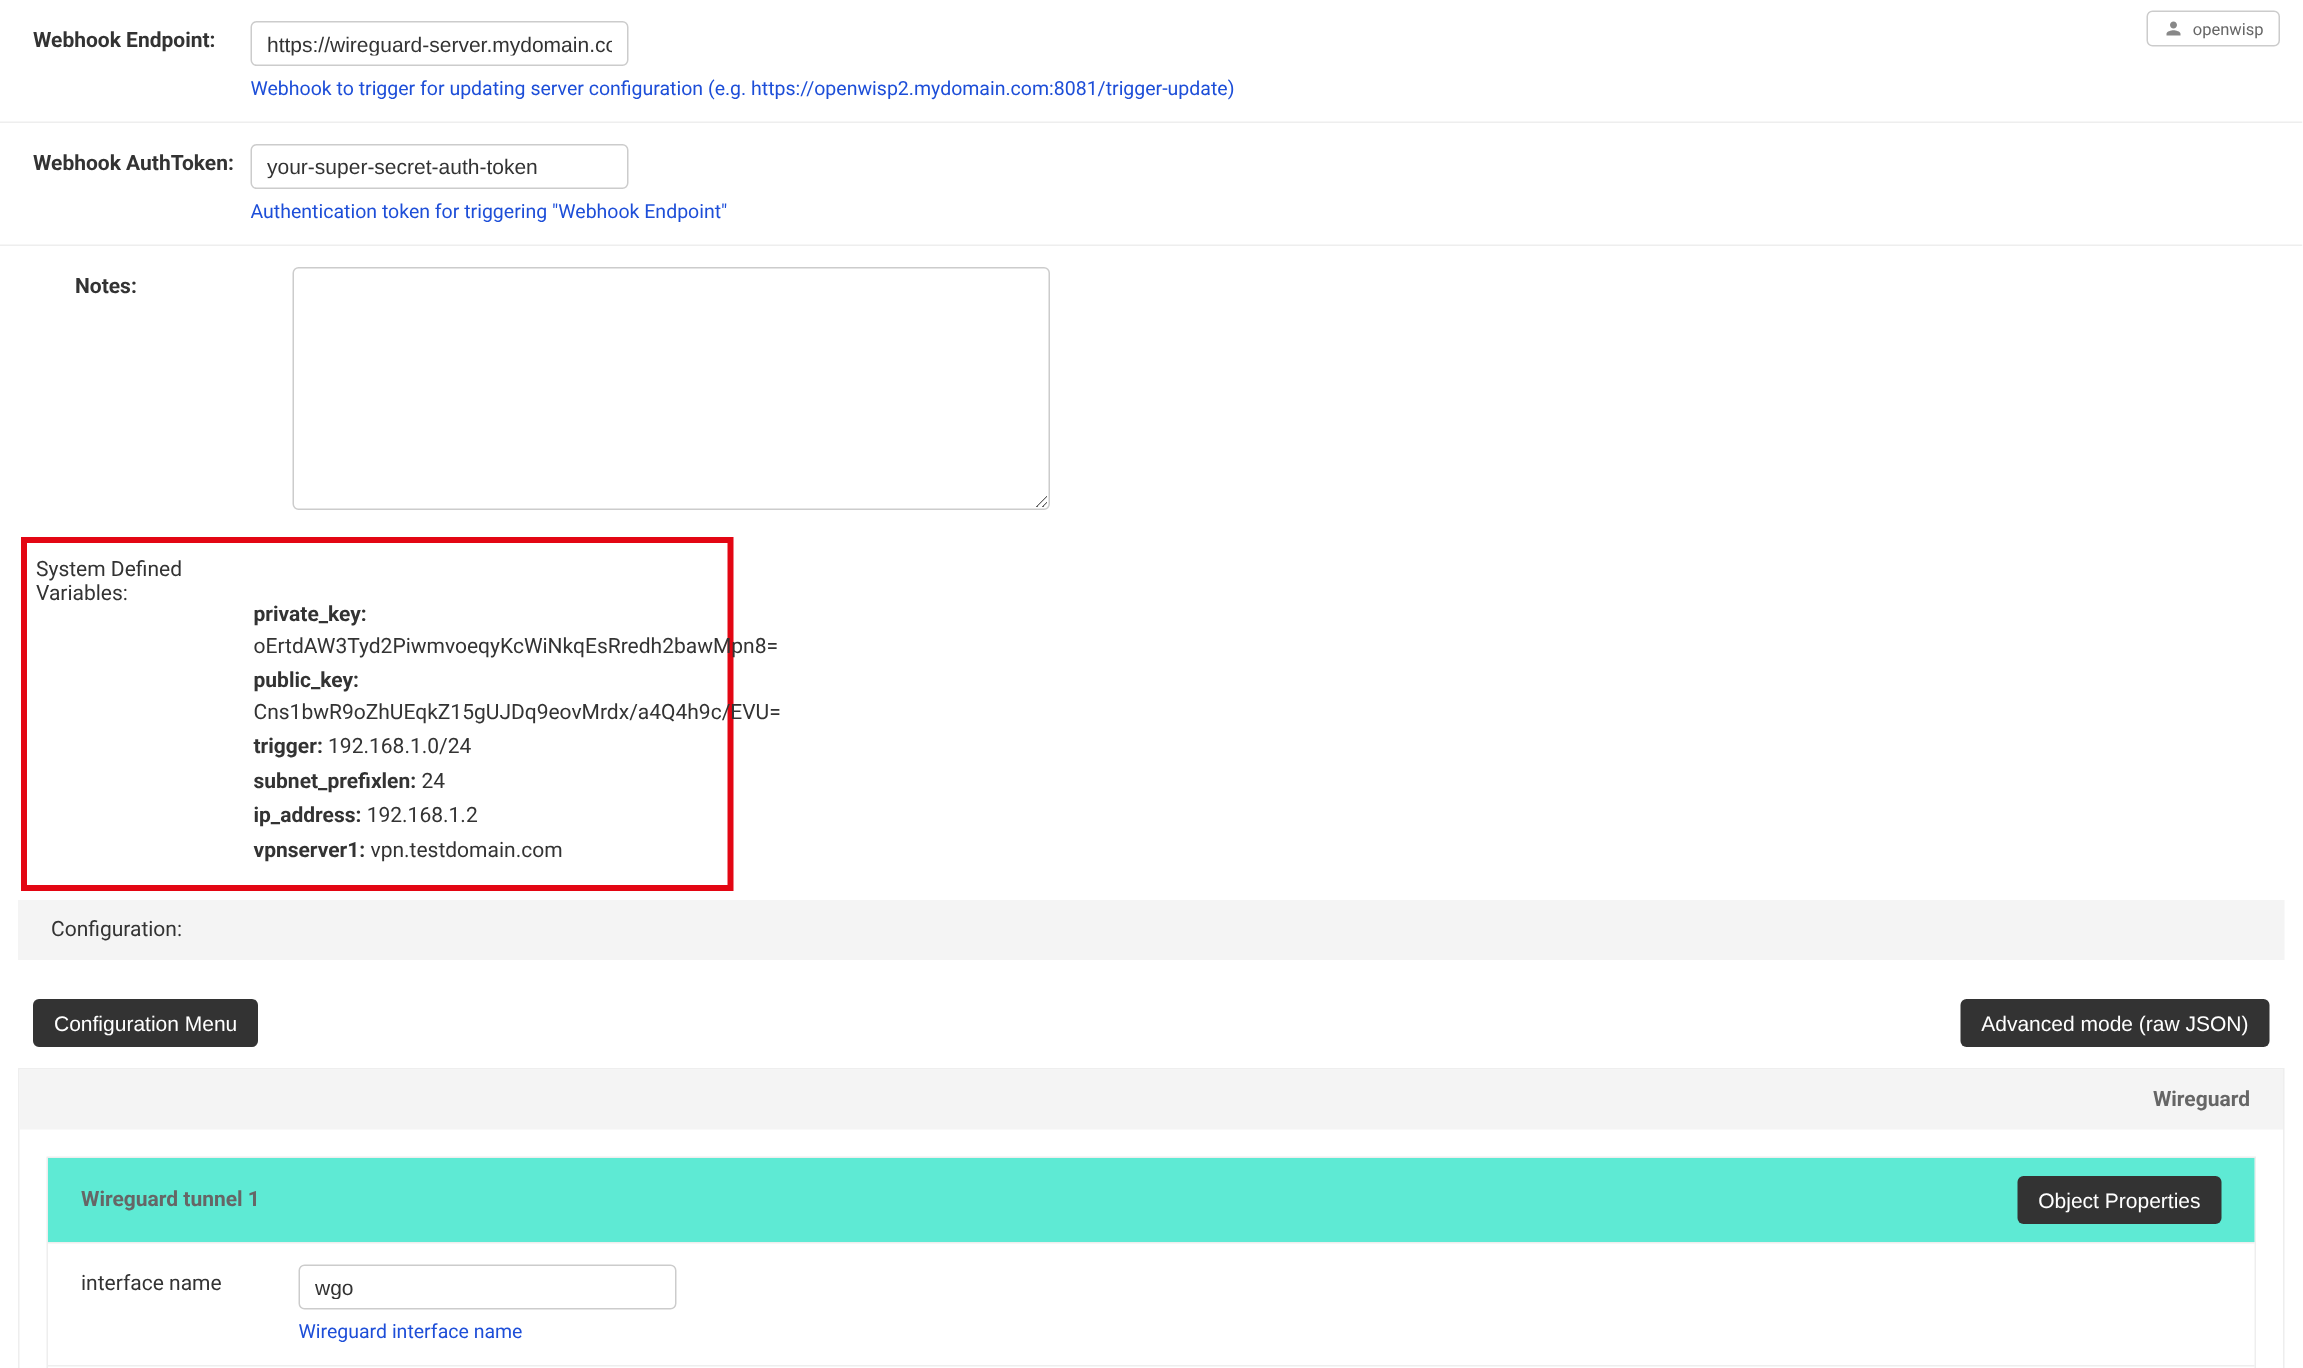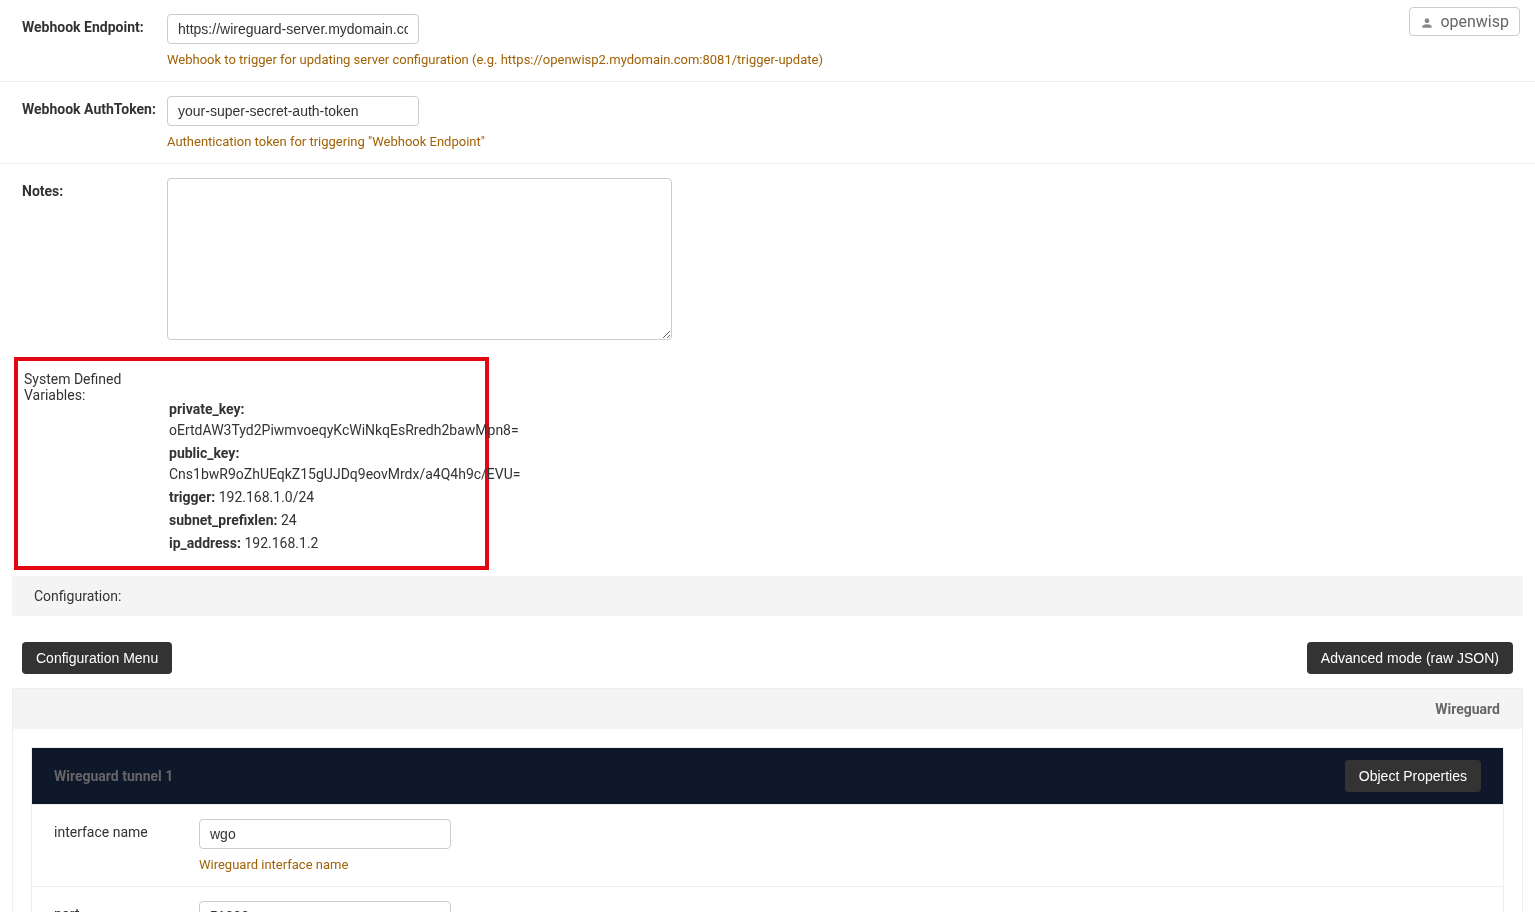--- a/index.html
+++ b/index.html
@@ -17,40 +17,41 @@
   width: 100%;
   padding: 0;
 }
 .user-badge {
   position: absolute;
   top: 7px;
   right: 15px;
   border: 1px solid #ccc;
   border-radius: 4px;
   padding: 4px 10px;
-  font-size: 16px;
+  font-size: 11px;
   color: #666;
   display: flex;
   align-items: center;
   gap: 6px;
   background: #fff;
 }
 .user-icon {
   width: 14px;
   height: 14px;
   display: inline-block;
 }
 .form-row {
   display: flex;
   padding: 14px 22px;
   border-bottom: 1px solid #eee;
   align-items: flex-start;
 }
 .form-row.no-border {
   border-bottom: none;
+  margin-left: 28px;
 }
 .form-label {
   width: 145px;
   flex-shrink: 0;
   font-size: 14px;
   color: #333;
   padding-top: 5px;
   font-weight: bold;
 }
 .form-field {
@@ -59,21 +60,21 @@
 .text-input {
   width: 252px;
   padding: 6px 10px;
   border: 1px solid #ccc;
   border-radius: 4px;
   font-size: 14px;
   color: #333;
 }
 .help-text {
   font-size: 13px;
-  color: #a16207;
+  color: #1d4ed8;
   margin-top: 8px;
 }
 .textarea {
   width: 505px;
   height: 162px;
   padding: 8px;
   border: 1px solid #ccc;
   border-radius: 4px;
   font-size: 14px;
   resize: both;
@@ -135,21 +136,21 @@
   font-size: 14px;
   color: #666;
   font-weight: bold;
   text-align: right;
 }
 .inner-section {
   margin: 18px;
   border: 1px solid #eee;
 }
 .inner-header {
-  background: #0f172a;
+  background: #5eead4;
   padding: 12px 22px;
   display: flex;
   justify-content: space-between;
   align-items: center;
 }
 .inner-title {
   font-size: 14px;
   color: #666;
   font-weight: bold;
 }
@@ -208,20 +209,21 @@
   </div>
 
   <div class="highlight-box">
     <div class="highlight-label">System Defined Variables:</div>
     <div class="highlight-content" id="sys-vars-content">
         <div class="var-line"><span class="var-key">private_key: </span><span>oErtdAW3Tyd2PiwmvoeqyKcWiNkqEsRredh2bawMpn8=</span></div>
         <div class="var-line"><span class="var-key">public_key: </span><span>Cns1bwR9oZhUEqkZ15gUJDq9eovMrdx/a4Q4h9c/EVU=</span></div>
         <div class="var-line"><span class="var-key">trigger: </span><span>192.168.1.0/24</span></div>
         <div class="var-line"><span class="var-key">subnet_prefixlen: </span><span>24</span></div>
         <div class="var-line"><span class="var-key">ip_address: </span><span>192.168.1.2</span></div>
+        <div class="var-line"><span class="var-key">vpnserver1: </span><span>vpn.testdomain.com</span></div>
       </div>
   </div>
 
   <div class="section-header">Configuration:</div>
 
   <div class="button-row">
     <button class="btn">Configuration Menu</button>
     <button class="btn">Advanced mode (raw JSON)</button>
   </div>
 

